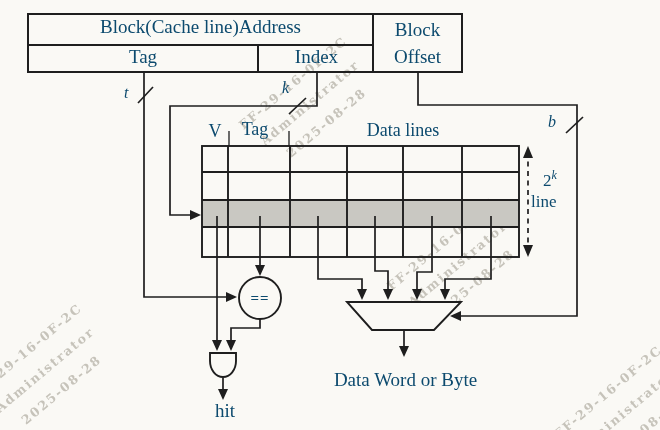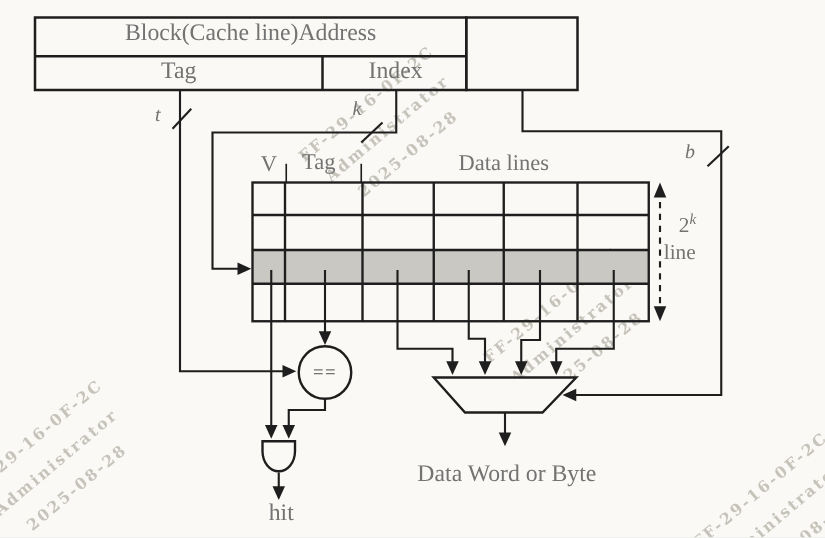--- a/index.html
+++ b/index.html
@@ -2,21 +2,21 @@
 <html><head>
 <meta charset="utf-8">
 <style>
   html,body{margin:0;padding:0;background:#e8e8e8;}
   .page{
     position:relative;width:660px;height:430px;overflow:hidden;
     background:#faf9f5;
     font-family:"Liberation Serif",serif;
   }
   svg.wires{position:absolute;left:0;top:0;}
-  .lbl{position:absolute;color:#737373;white-space:nowrap;}
+  .lbl{position:absolute;color:#0c4a6e;white-space:nowrap;}
   .ctr{text-align:center;}
   .box-title{font-size:19px;}
   .cell-lbl{font-size:19px;}
   .hdr-lbl{font-size:18px;}
   .bit-lbl{font-size:16px;font-style:italic;}
   .eq-lbl{font-size:15px;font-weight:bold;letter-spacing:1px;}
   .big-lbl{font-size:19px;}
   .pow-lbl{font-size:17px;}
   .pow-lbl sup{font-size:12px;font-style:italic;}
   .lines-lbl{font-size:17px;}
@@ -134,20 +134,22 @@
     <circle cx="260" cy="298" r="21" fill="#faf9f5" stroke="#1e1e1e" stroke-width="1.9"></circle>
 
     <path d="M210,353 L236,353 L236,361 A13,16 0 0 1 210,361 Z" fill="#faf9f5" stroke="#1e1e1e" stroke-width="1.9"></path>
 
     <polygon points="347,302 461,302 434,330 372,330" fill="#faf9f5" stroke="#1e1e1e" stroke-width="1.9"></polygon>
   </svg>
 
   <div class="lbl ctr box-title" style="left:28px;top:16px;width:345px;">Block(Cache line)Address</div>
   <div class="lbl ctr cell-lbl" style="left:28px;top:46px;width:230px;">Tag</div>
   <div class="lbl ctr cell-lbl" style="left:258px;top:46px;width:117px;">Index</div>
+  <div class="lbl ctr cell-lbl" style="left:373px;top:16px;width:89px;line-height:27px;"><span>Block</span><br>
+       <span>Offset</span></div>
 
   <div class="lbl bit-lbl" style="left:124px;top:84px;">t</div>
   <div class="lbl bit-lbl" style="left:282px;top:79px;">k</div>
   <div class="lbl bit-lbl" style="left:548px;top:113px;">b</div>
 
   <div class="lbl ctr hdr-lbl" style="left:204px;top:121px;width:22px;">V</div>
   <div class="lbl ctr hdr-lbl" style="left:233px;top:119px;width:44px;">Tag</div>
   <div class="lbl ctr hdr-lbl" style="left:347px;top:120px;width:112px;">Data lines</div>
 
   <div class="lbl pow-lbl" style="left:543px;top:168px;"><span>2</span><sup>k</sup></div>

